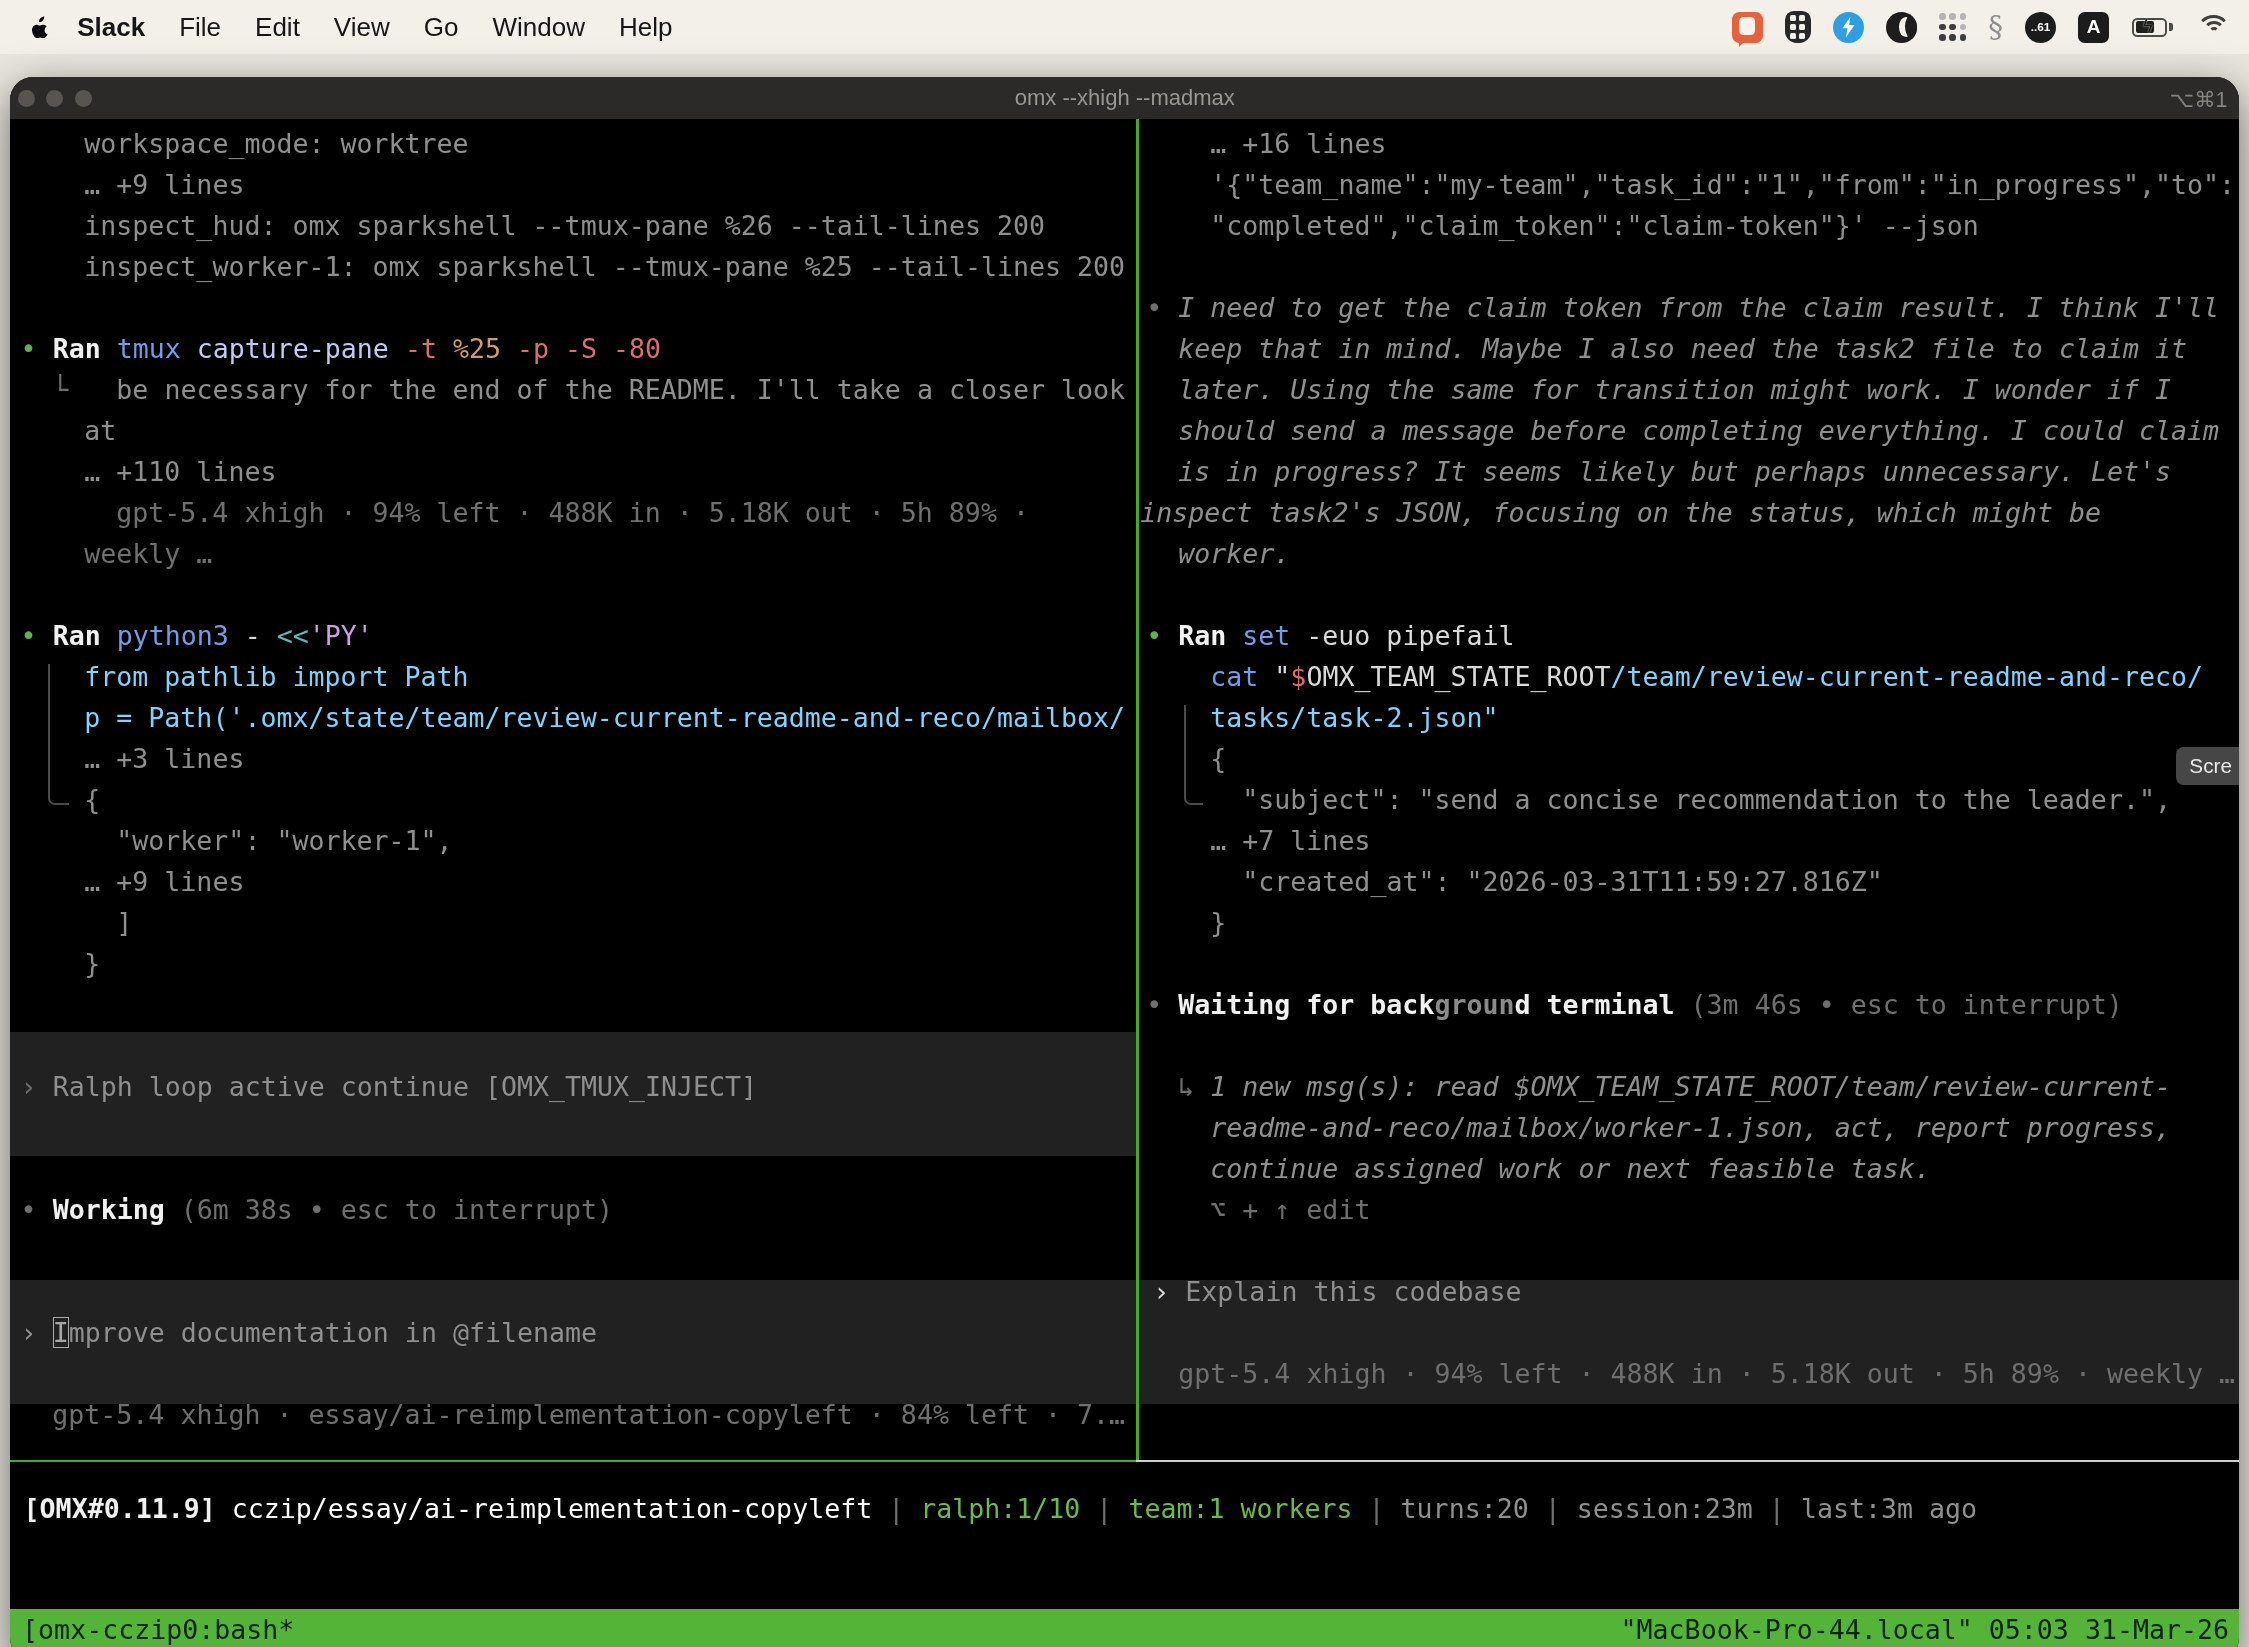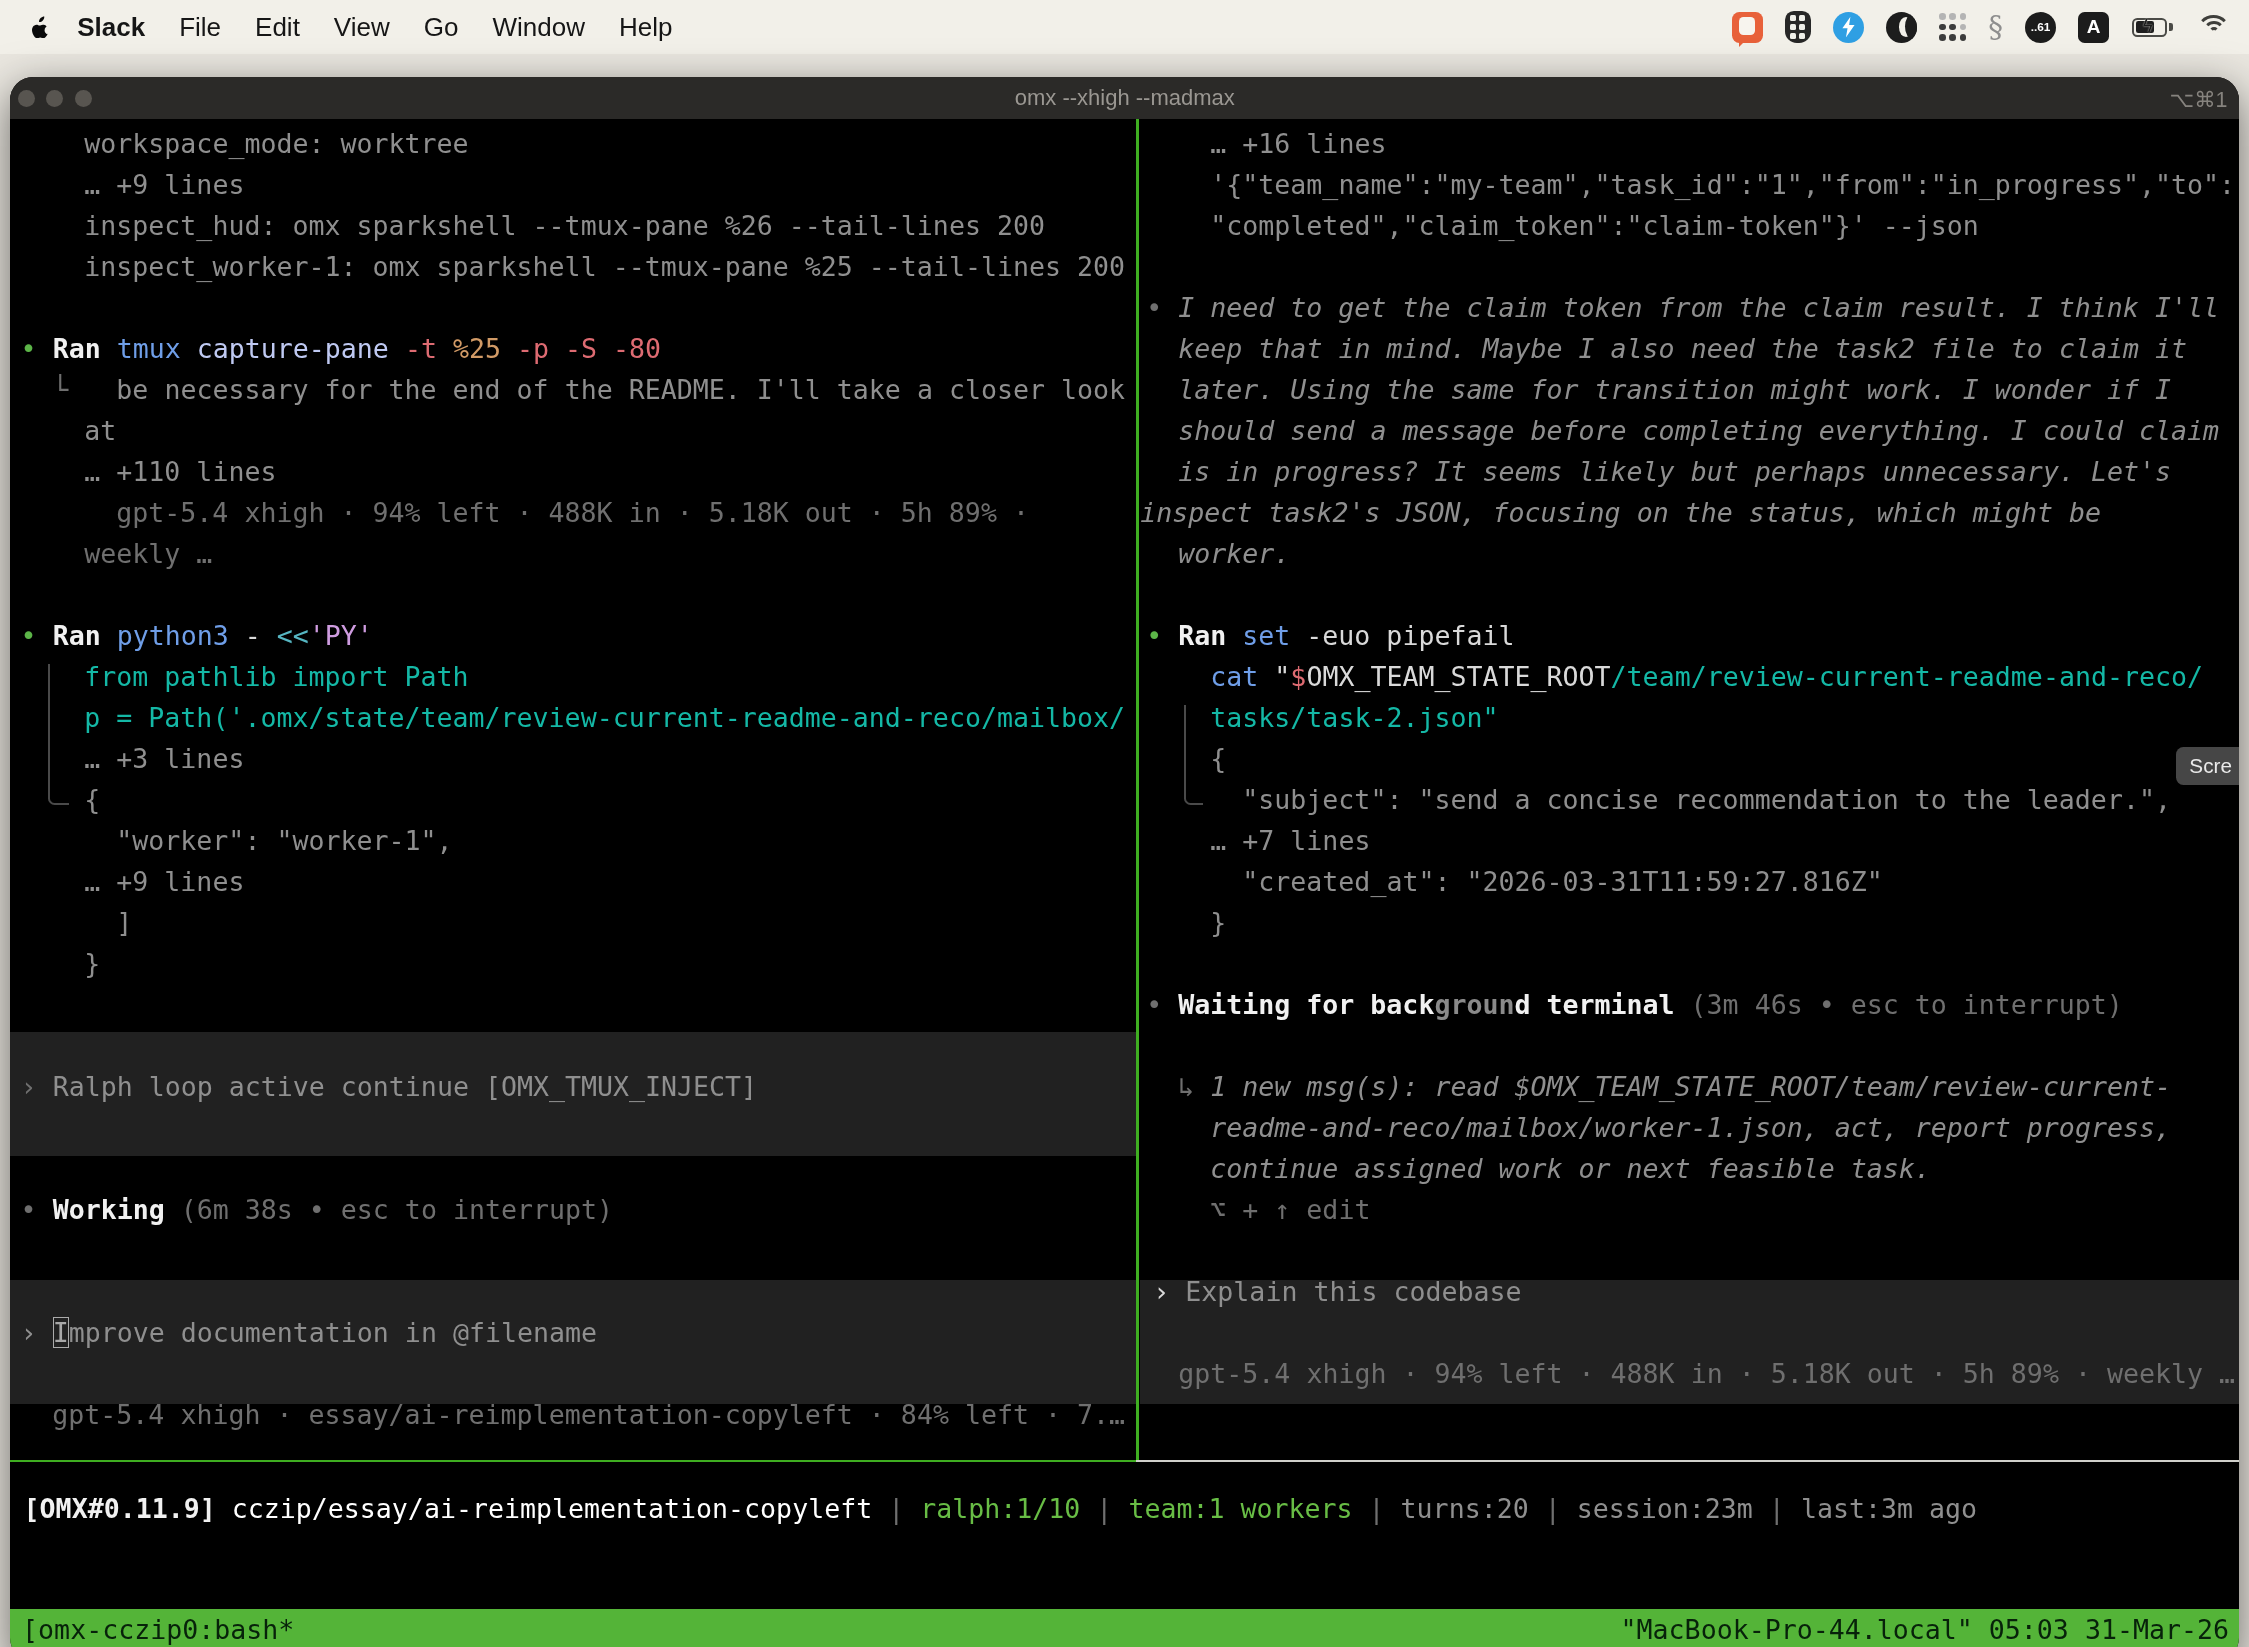--- a/index.html
+++ b/index.html
@@ -67,21 +67,21 @@
   
   .t-g  { color:#8f8f8f; }
   .t-d  { color:#6f6f6f; }
   .t-w  { color:#f1f1f1; font-weight:bold; }
   .t-wsh{ color:#8a8a8a; font-weight:bold; }
   .t-wt { color:#d9d9d9; }
   .t-b  { color:#6f9ee8; }
   .t-lav{ color:#bfc9f2; }
   .t-r  { color:#de6b72; }
   .t-o  { color:#d19a66; }
-  .t-gr { color:#14b8a6; }
+  .t-gr { color:#7dd3fc; }
   .t-t  { color:#56b6c2; }
   .t-p  { color:#cf9ce0; }
   .t-it { color:#8f8f8f; font-style:italic; }
   .t-bg { color:#5cb548; }
   .t-bd { color:#6f6f6f; }
   .t-cy { color:#ffffff; }
   .t-g2 { color:#68bd45; }
   .t-cur{ color:#a8a8a8; outline:1.5px solid #ababab; outline-offset:-1.5px; }
 
   .band { position:absolute; height:124px; background:#212121; z-index:1; }

